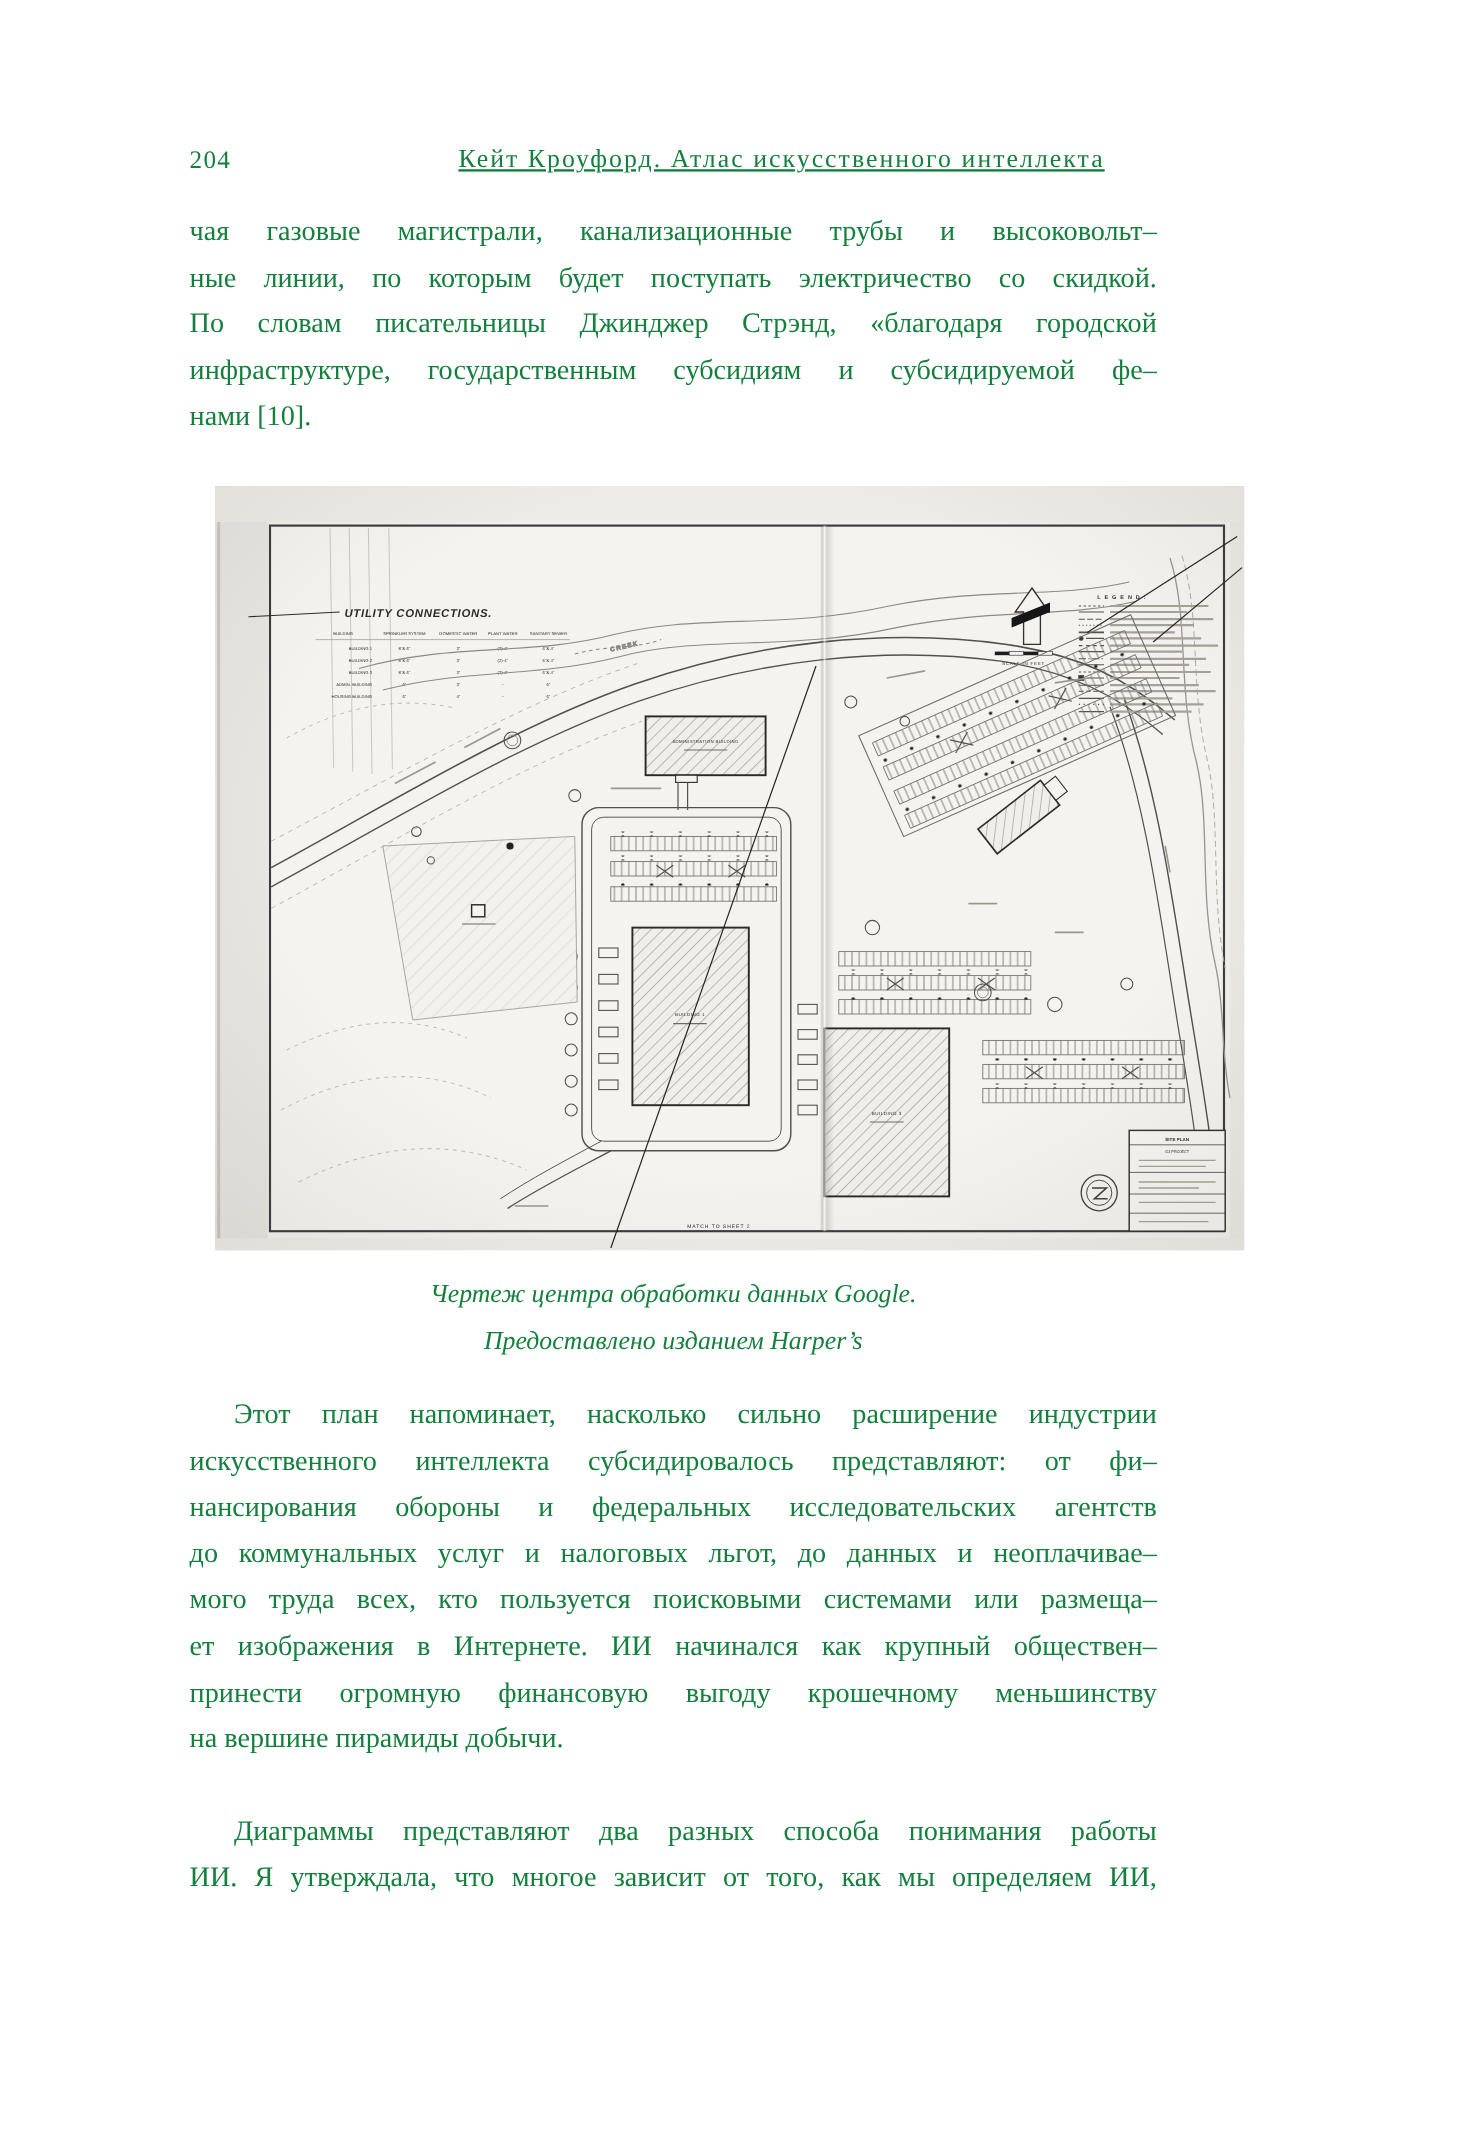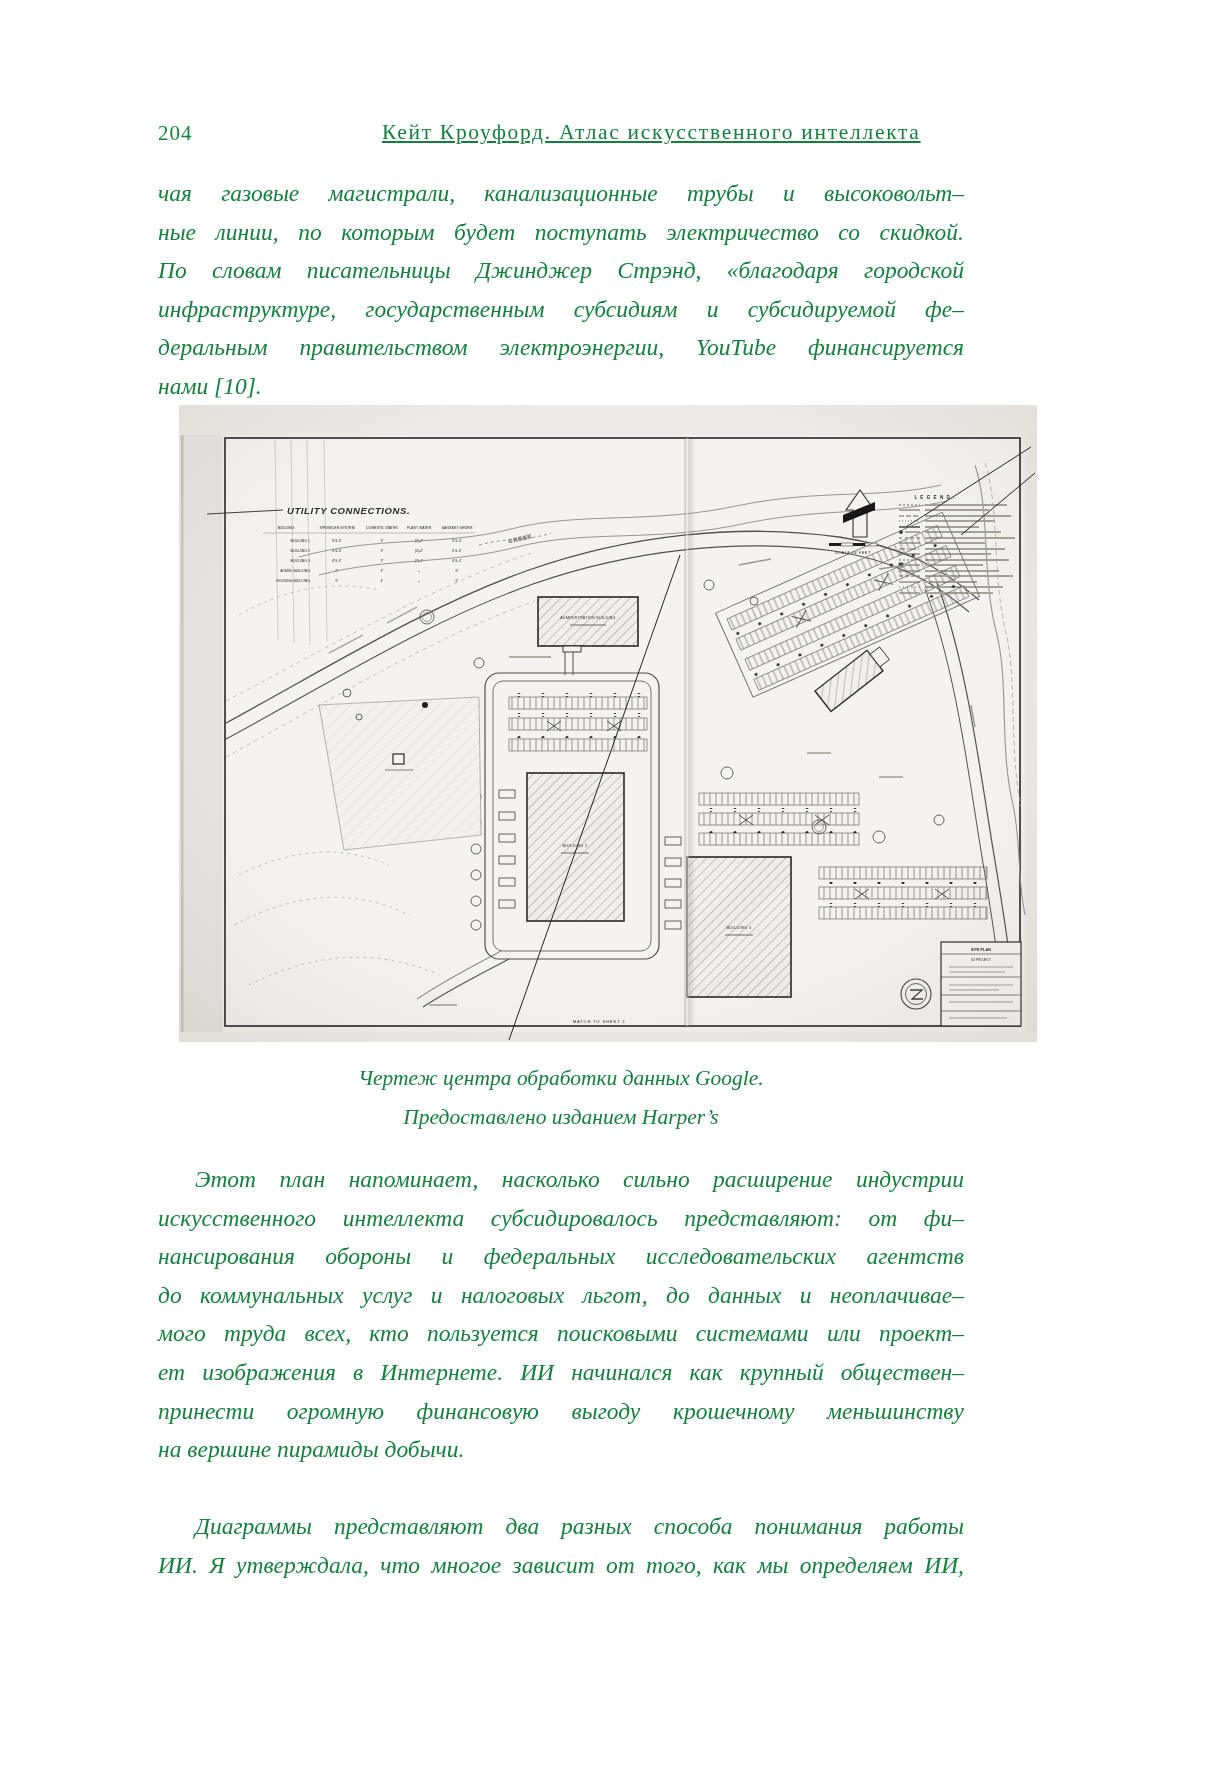--- a/index.html
+++ b/index.html
@@ -2,21 +2,21 @@
 <html><head>
 <meta charset="utf-8">
 <style>
   html,body{margin:0;padding:0;background:#e8e8e8;}
   .page{position:relative;width:1215px;height:1781px;background:#ffffff;
         font-family:"Liberation Serif",serif;color:#15803d;overflow:hidden;margin:0 auto;}
   .running-head{position:absolute;left:158px;top:121px;width:806px;height:32px;font-size:21px;}
   .pagenum{position:absolute;left:0;top:0;letter-spacing:1px;}
   .runtitle{position:absolute;left:224px;top:-1px;font-size:21.5px;letter-spacing:1.7px;white-space:nowrap;text-decoration:underline;}
   .para{position:absolute;left:158px;width:806px;font-size:23.5px;line-height:38.6px;}
-  .line{text-align:justify;text-align-last:justify;height:38.6px;white-space:nowrap;font-style:italic;}
+  .line{text-align:justify;text-align-last:justify;height:38.6px;white-space:nowrap;}
   .line.left{text-align-last:left;}
   .line.indent{text-indent:37px;}
   .p1{top:174px;}
   .p2{top:1160px;}
   .p3{top:1507px;}
   .caption{position:absolute;left:158px;top:1059px;width:806px;text-align:center;
            font-style:italic;font-size:21.5px;line-height:39px;}
   .blueprint{position:absolute;left:179px;top:405px;width:858px;height:637px;}
   svg text{font-family:"Liberation Sans",sans-serif;fill:#2e2c28;}
 </style>
@@ -28,21 +28,20 @@
   <header class="running-head">
     <span class="pagenum">204</span>
     <span class="runtitle">Кейт Кроуфорд. Атлас искусственного интеллекта</span>
   </header>
 
   <div class="para p1">
     <div class="line">чая газовые магистрали, канализационные трубы и высоковольт–</div>
     <div class="line">ные линии, по которым будет поступать электричество со скидкой.</div>
     <div class="line">По словам писательницы Джинджер Стрэнд, «благодаря городской</div>
     <div class="line">инфраструктуре, государственным субсидиям и субсидируемой фе–</div>
-    <div class="line">деральным правительством электроэнергии, YouTube финансируется</div>
     <div class="line left">нами [10].</div>
   </div>
 
   <div class="blueprint">
   <svg viewBox="0 0 858 637" width="858" height="637">
     <defs>
       <pattern id="hx" width="7" height="7" patternUnits="userSpaceOnUse" patternTransform="rotate(45)">
         <rect width="7" height="7" fill="#efeeea"></rect>
             <line x1="0" y1="0" x2="0" y2="7" stroke="#7d7b76" stroke-width="0.8"></line>
       </pattern>
@@ -380,21 +379,21 @@
   <div class="caption">
     <div>Чертеж центра обработки данных Google.</div>
     <div>Предоставлено изданием Harper’s</div>
   </div>
 
   <div class="para p2">
     <div class="line indent">Этот план напоминает, насколько сильно расширение индустрии</div>
     <div class="line">искусственного интеллекта субсидировалось представляют: от фи–</div>
     <div class="line">нансирования обороны и федеральных исследовательских агентств</div>
     <div class="line">до коммунальных услуг и налоговых льгот, до данных и неоплачивае–</div>
-    <div class="line">мого труда всех, кто пользуется поисковыми системами или проект–</div>
+    <div class="line">мого труда всех, кто пользуется поисковыми системами или размеща–</div>
     <div class="line">ет изображения в Интернете. ИИ начинался как крупный обществен–</div>
     <div class="line">принести огромную финансовую выгоду крошечному меньшинству</div>
     <div class="line left">на вершине пирамиды добычи.</div>
   </div>
 
   <div class="para p3">
     <div class="line indent">Диаграммы представляют два разных способа понимания работы</div>
     <div class="line">ИИ. Я утверждала, что многое зависит от того, как мы определяем ИИ,</div>
   </div>
 

